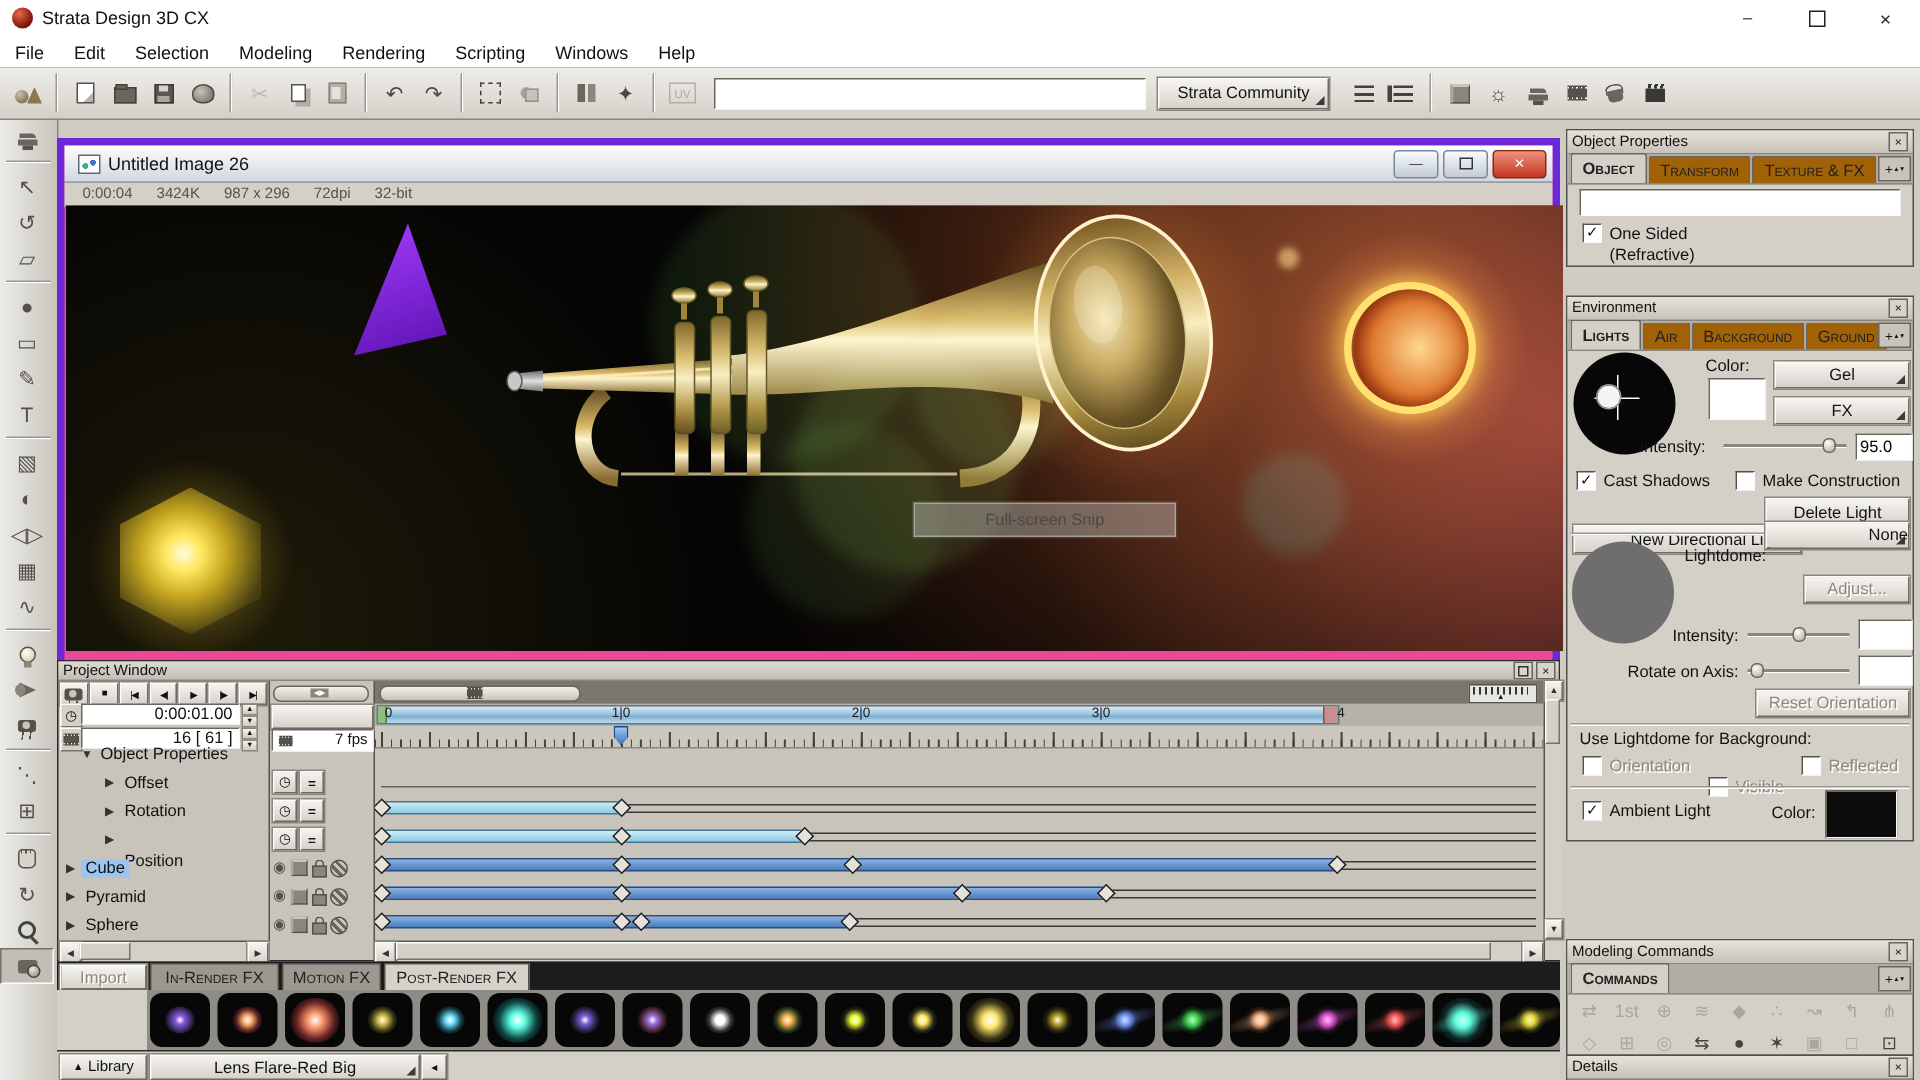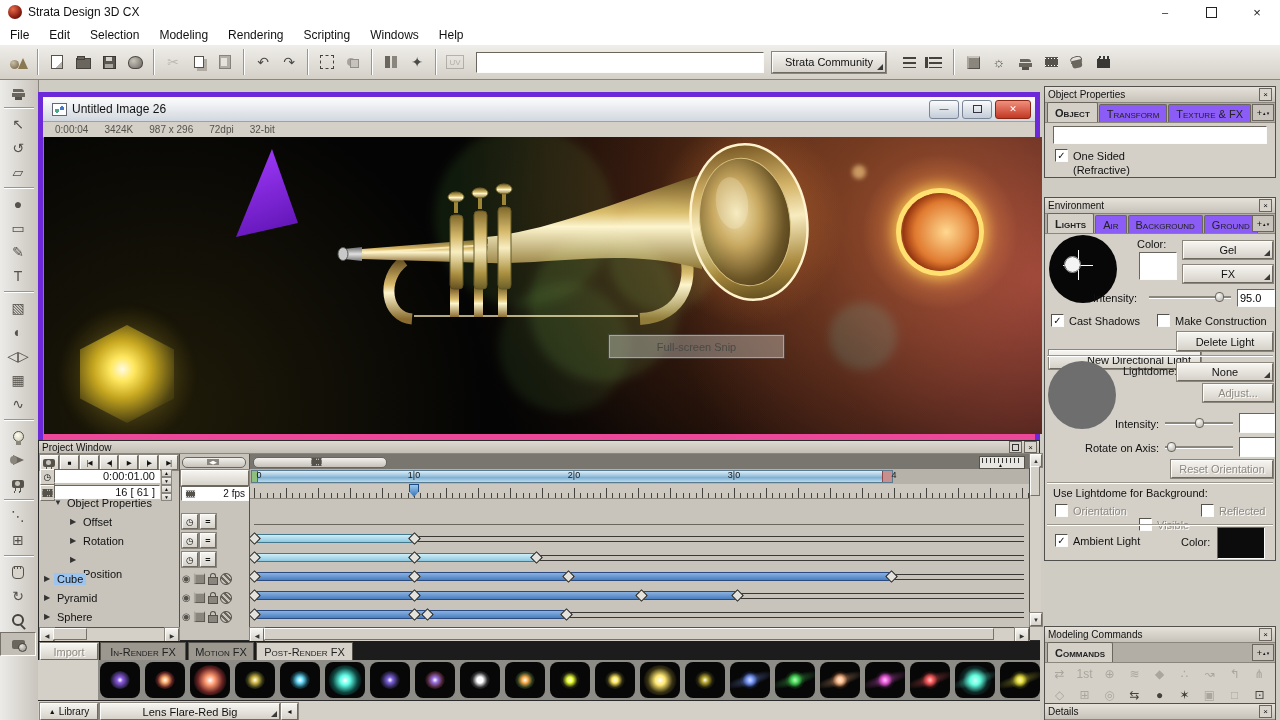--- a/index.html
+++ b/index.html
@@ -162,21 +162,21 @@
   .thumb{position:absolute;top:2px;width:40px;height:36px;border-radius:8px;background:#070707;overflow:hidden;}
   .bottombar{position:absolute;left:38px;top:700px;width:1002px;height:20px;background:#d4d0c8;border-top:1px solid #2a2a2a;box-sizing:border-box;}
   
   .rightcol{position:absolute;left:1044px;top:86px;width:232px;}
   .panel{position:absolute;left:0;width:232px;border:1px solid #52504c;background:#d4d0c8;box-sizing:border-box;}
   .ptitle{height:15px;background:linear-gradient(#e6e2da,#c6c2ba);border-bottom:1px solid #8a867e;
           display:flex;align-items:center;padding:0 3px;font-size:10px;}
   .px{margin-left:auto;width:11px;height:11px;background:#d8d4cc;border:1px solid #6a665e;display:flex;align-items:center;justify-content:center;font-size:8px;}
   .ptabs{height:19px;background:#b2aea6;display:flex;align-items:flex-end;padding-left:2px;position:relative;border-bottom:1px solid #8a867e;}
   .ptab{height:17px;display:flex;align-items:center;justify-content:center;font-variant:small-caps;font-size:11px;
-        background:#8b5cf6;border:1px solid #6a665e;border-bottom:none;margin-right:1px;padding:0 7px;color:#222;border-radius:2px 2px 0 0;}
+        background:#a16207;border:1px solid #6a665e;border-bottom:none;margin-right:1px;padding:0 7px;color:#222;border-radius:2px 2px 0 0;}
   .ptab.on{background:#d4d0c8;height:19px;font-weight:bold;}
   .tabplus{position:absolute;right:1px;bottom:1px;width:20px;height:15px;background:#c8c4bc;border:1px solid #6a665e;
            display:flex;align-items:center;justify-content:center;font-size:9px;gap:1px;}
   .tabplus i{font-style:normal;font-size:5px;line-height:4px;display:inline-flex;flex-direction:column;}
   .pbody{position:relative;}
   .slider{position:absolute;height:10px;}
   .slider::before{content:"";position:absolute;left:0;right:0;top:4px;height:2px;background:#8a867e;border-bottom:1px solid #fff;}
   .slider .th{position:absolute;top:0;width:9px;height:10px;border-radius:4px;background:radial-gradient(circle at 35% 30%,#fafaf8,#b2aea6);border:1px solid #6a665e;box-sizing:border-box;}
   .lbl{position:absolute;white-space:nowrap;font-size:11px;}
   .mcicons{position:absolute;left:2px;top:0;width:226px;display:flex;flex-wrap:wrap;}
@@ -462,21 +462,21 @@
       <div class="spin" style="position: absolute; left: 122px; top: 44px;">
         <span>▲</span>
         <span>▼</span>
       </div>
       <div class="zslider" style="left: 143px; top: 16px; width: 62px;">
         <div style="position: absolute; left: 24px; top: 1px; width: 12px; height: 6px; background: rgb(138, 134, 126); font-size: 5px; color: rgb(255, 255, 255); text-align: center; line-height: 6px;">◀▶</div>
       </div>
       <div class="btn" style="position: absolute; left: 142px; top: 29px; width: 66px; height: 14px; font-size: 10px;"></div>
       <div class="white-in" style="position: absolute; left: 142px; top: 45px; width: 66px; height: 13px; display: flex; align-items: center; font-size: 10px;">
         <div class="ic ic-film" style="margin: 0px 2px; transform: scale(0.7);"></div>
-        <div style="margin-left: auto; padding-right: 3px;">2 fps</div>
+        <div style="margin-left: auto; padding-right: 3px;">7 fps</div>
       </div>
       <div style="position: absolute; left: 1px; top: 57px; width: 139px; height: 129px; overflow: hidden; font-size: 11px;">
         <div style="position: absolute; left: 0px; top: -5px; height: 19px; display: flex; align-items: center; width: 100%;">
           <div style="width: 10px; margin-left: 14px; font-size: 8px; color: rgb(51, 51, 51);">▼</div>
           <div class="treelbl" style="padding: 0px 3px;">Object Properties</div>
         </div>
         <div style="position: absolute; left: 0px; top: 14px; height: 19px; display: flex; align-items: center; width: 100%;">
           <div style="width: 10px; margin-left: 30px; font-size: 8px; color: rgb(51, 51, 51);">▶</div>
           <div class="treelbl" style="padding: 0px 3px;">Offset</div>
         </div>
@@ -755,21 +755,21 @@
         </div>
         <div class="chkrow" style="left:112px;top:80px;">
           <span class="chk"></span>
           <span>Make Construction</span>
         </div>
         <div class="btn" style="position:absolute;left:4px;top:116px;width:122px;height:17px;padding-left:28px;">New Directional Light</div>
         <div class="btn" style="position:absolute;left:132px;top:98px;width:94px;height:17px;">Delete Light</div>
         <div style="position:absolute;left:2px;top:121px;width:226px;height:1px;background:#9a968e;border-bottom:1px solid #fff;"></div>
         <div style="position:absolute;left:3px;top:127px;width:68px;height:68px;border-radius:50%;background:#6e6e6e;"></div>
         <div class="lbl" style="left:78px;top:131px;">Lightdome:</div>
-        <div class="btn dd" style="position:absolute;left:132px;top:129px;width:94px;height:16px;">
+        <div class="btn dd" style="position:absolute;left:132px;top:114px;width:94px;height:16px;justify-content:flex-end;">
             <span>None</span>
           </div>
         <div class="btn dis" style="position:absolute;left:158px;top:150px;width:68px;height:16px;">Adjust...</div>
         <div class="lbl" style="left:70px;top:184px;">Intensity:</div>
         <div class="slider" style="left:120px;top:184px;width:68px;">
             <span class="th" style="left:30px;"></span>
           </div>
         <input class="white-in" style="position: absolute; left: 194px; top: 179px; width: 30px; height: 16px;" value="">
         <div class="lbl" style="left:40px;top:208px;">Rotate on Axis:</div>
         <div class="slider" style="left:120px;top:208px;width:68px;">

